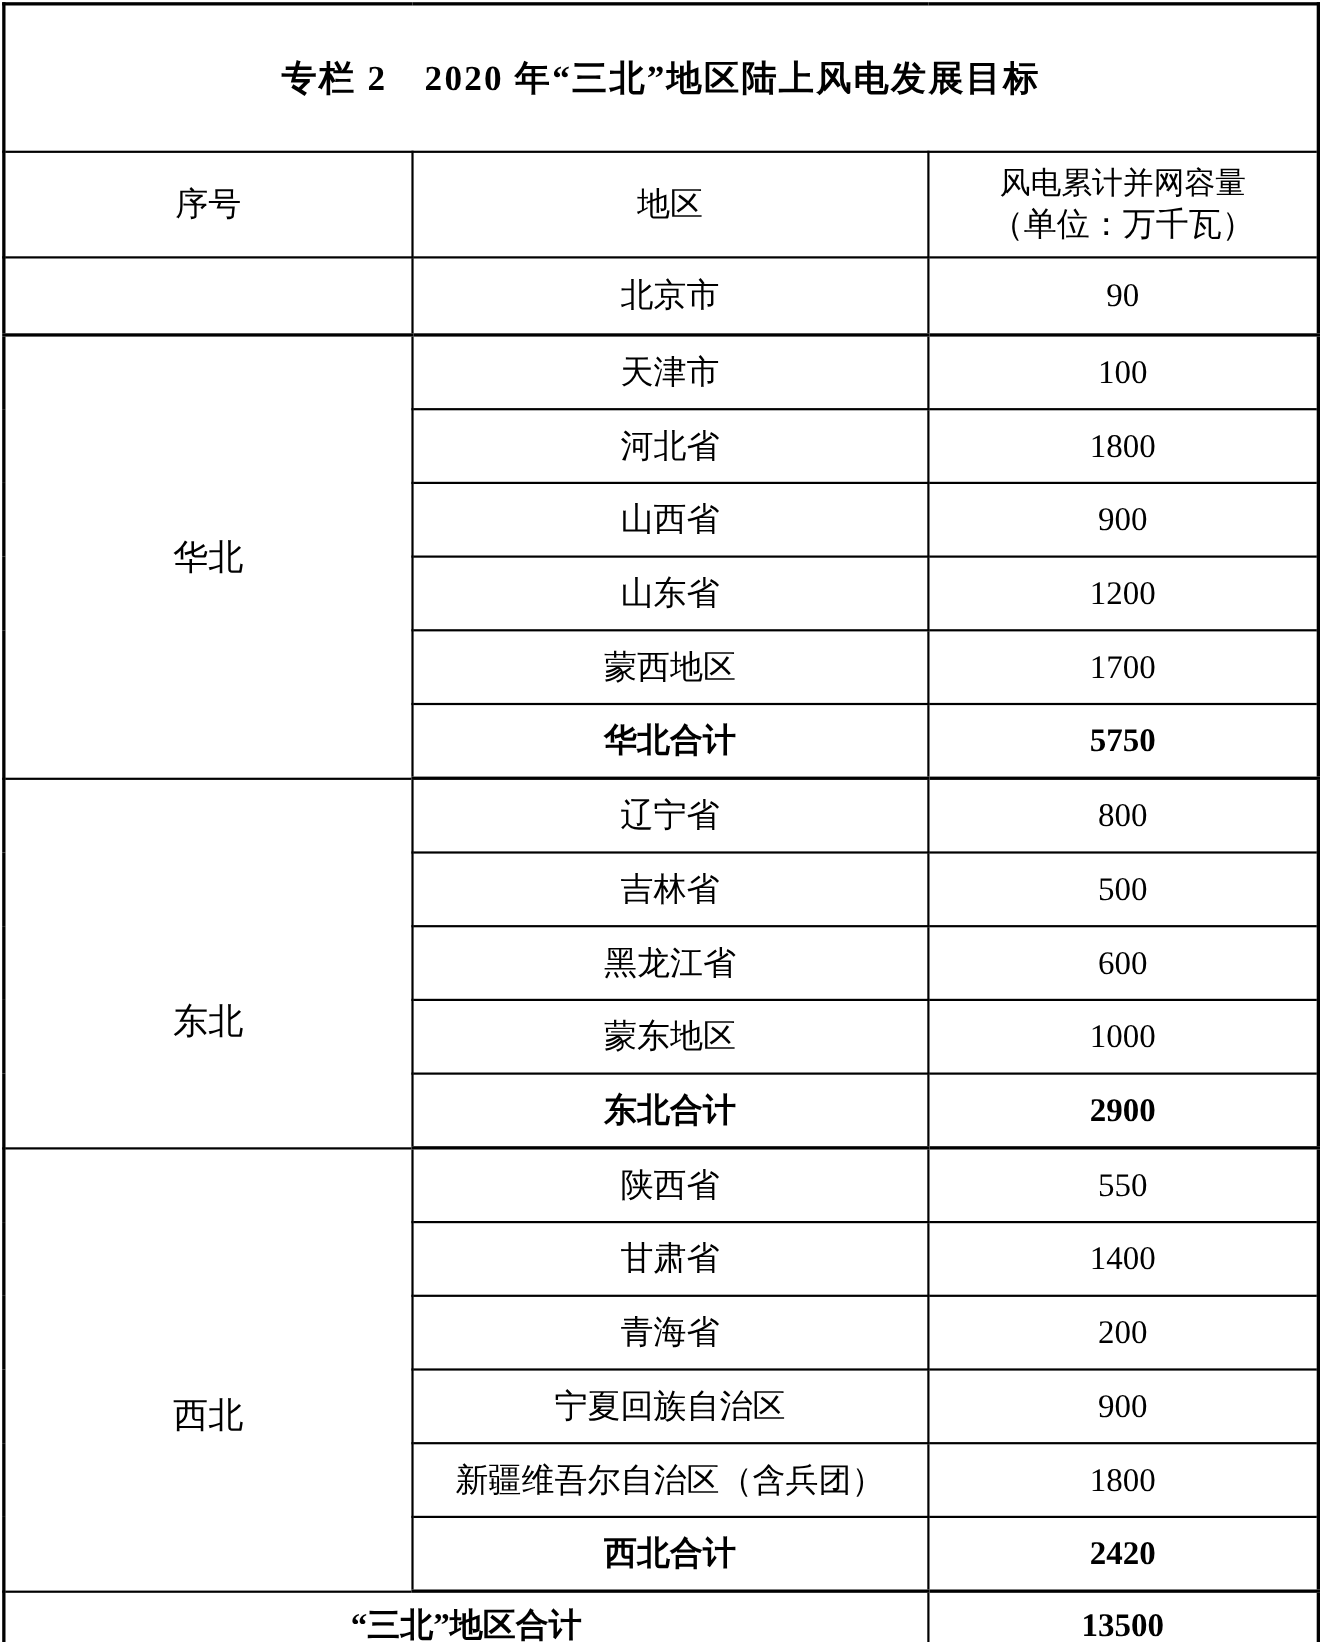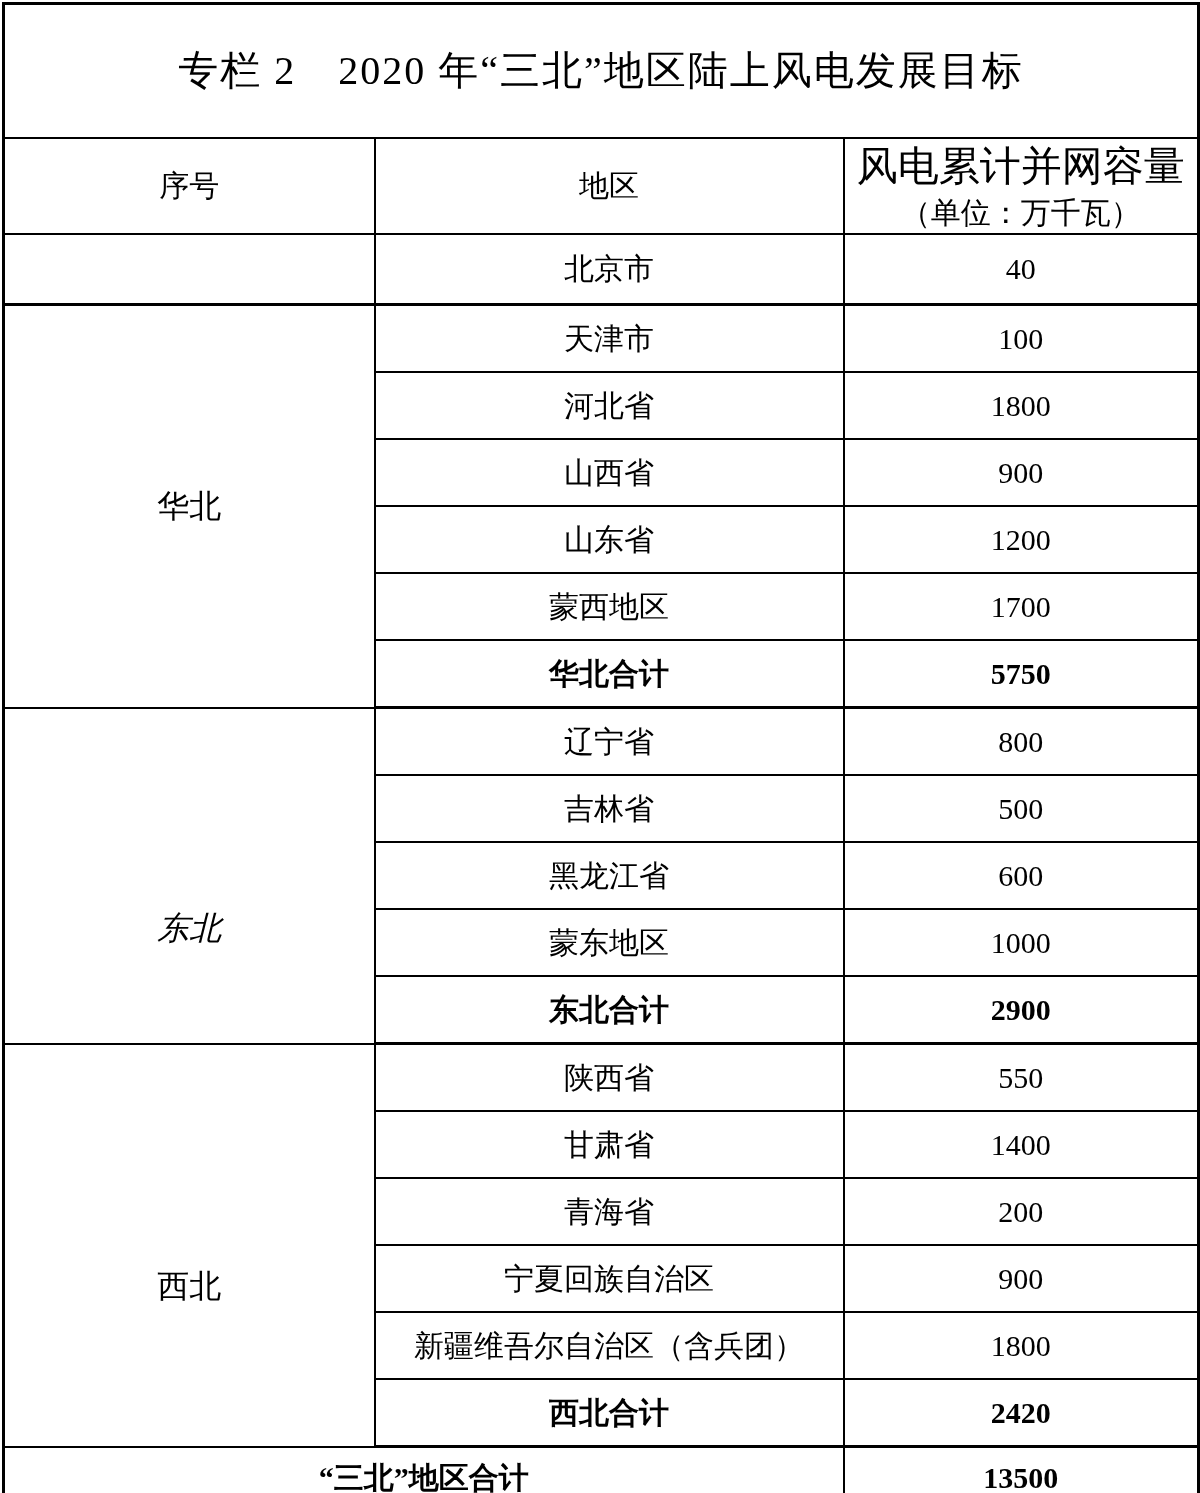--- a/index.html
+++ b/index.html
@@ -20,33 +20,33 @@
     border: 2px solid #000000;
     text-align: center;
     vertical-align: middle;
     padding: 0;
     font-size: 30px;
     line-height: 1.25;
     overflow: hidden;
   }
   tr.r-title td {
     height: 132px;
-    font-size: 40px;
-    font-weight: normal;
+    font-size: 32px;
+    font-weight: bold;
     letter-spacing: 2px;
   }
   tr.r-header td { height: 94px; }
-  .cap-line1 { font-size: 41px; }
+  .cap-line1 { font-size: 28px; }
   .cap-line2 { font-size: 30px; margin-top: 2px; }
   tr.r-bj td { height: 68px; margin-top: 42px; }
   tr.r td { height: 65px; }
   tr.r-last td { height: 60px; }
   td.thick-b { border-bottom-width: 3px; }
   td.grp { font-size: 32px; }
-  td.grp-dongbei { padding-top: 104px; font-style: italic; }
+  td.grp-dongbei { padding-top: 104px; }
   td.grp-xibei  { padding-top: 82px; }
   .bold { font-weight: bold; }
 </style>
 </head>
 <body>
 
 <table class="main">
   <colgroup>
     <col style="width:371px">
     <col style="width:469px">
@@ -63,21 +63,21 @@
     <td>地区</td>
     <td>
       <div class="cap-line1">风电累计并网容量</div>
       <div class="cap-line2">（单位：万千瓦）</div>
     </td>
   </tr>
 
   <tr class="r-bj">
     <td class="thick-b"></td>
     <td class="thick-b">北京市</td>
-    <td class="thick-b">40</td>
+    <td class="thick-b">90</td>
   </tr>
 
   <tr class="r">
     <td rowspan="6" class="grp">华北</td>
     <td>天津市</td>
     <td>100</td>
   </tr>
   <tr class="r">
     <td>河北省</td>
     <td>1800</td>

